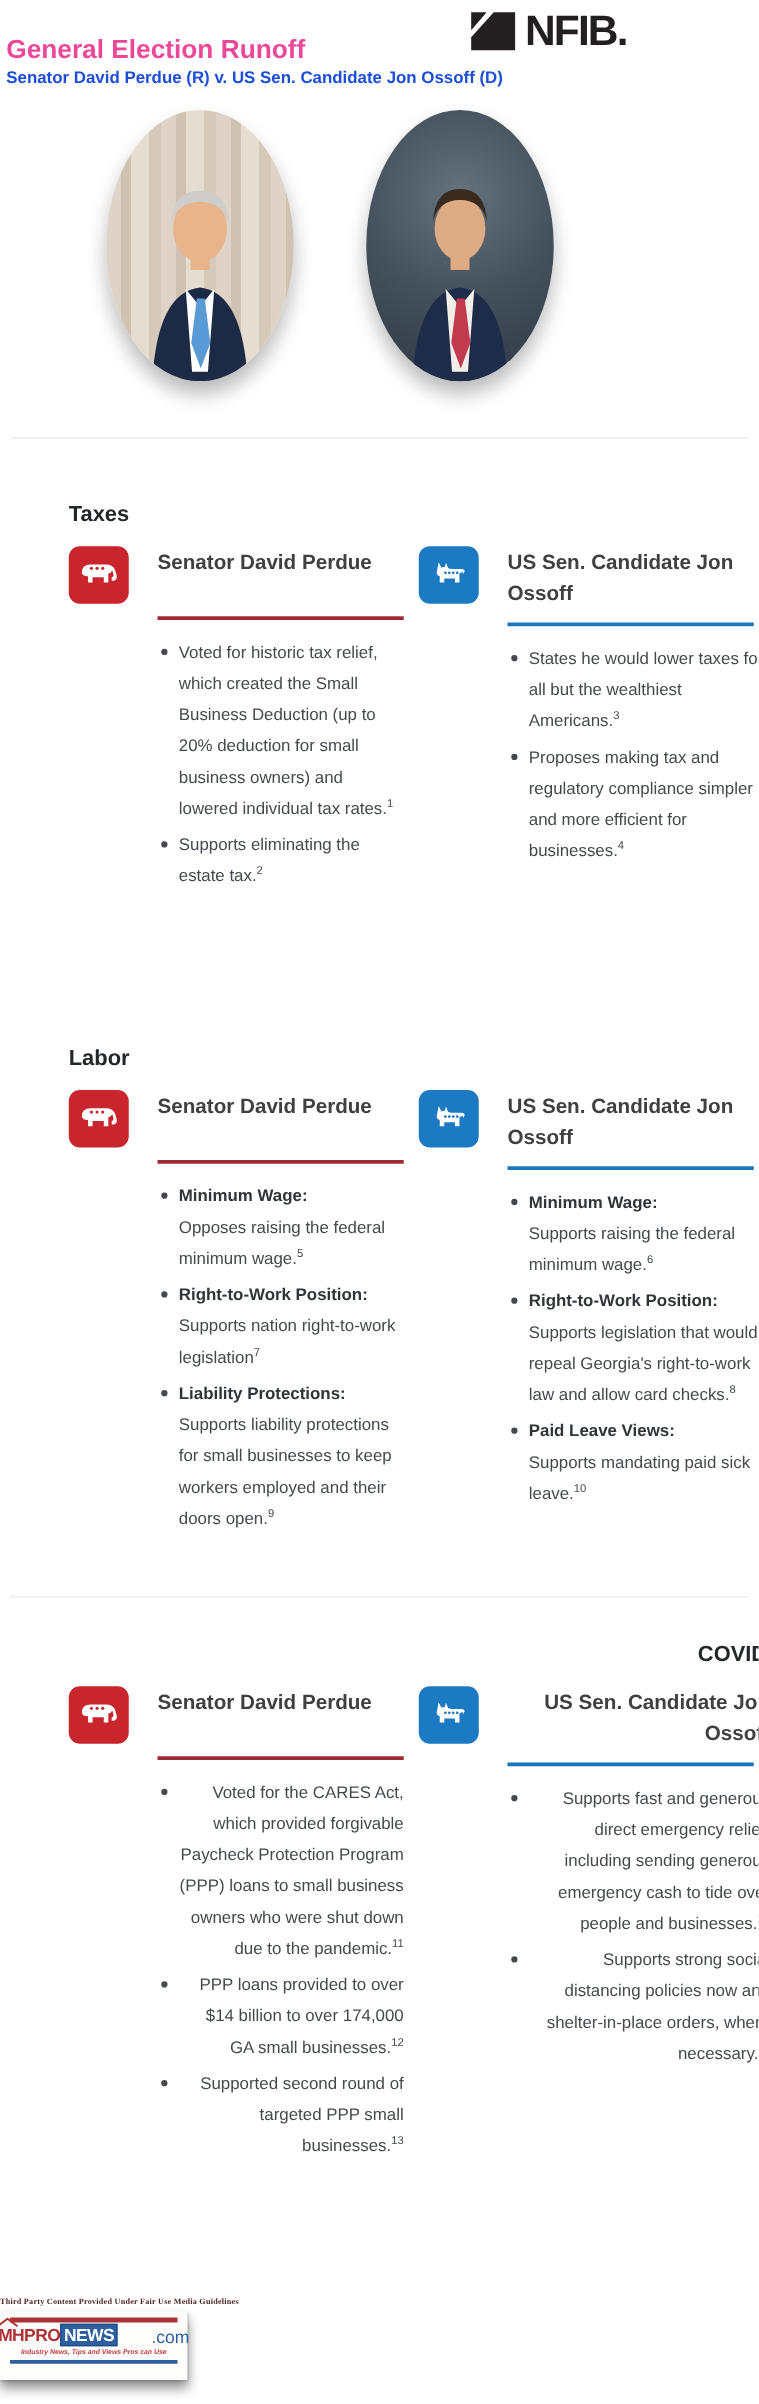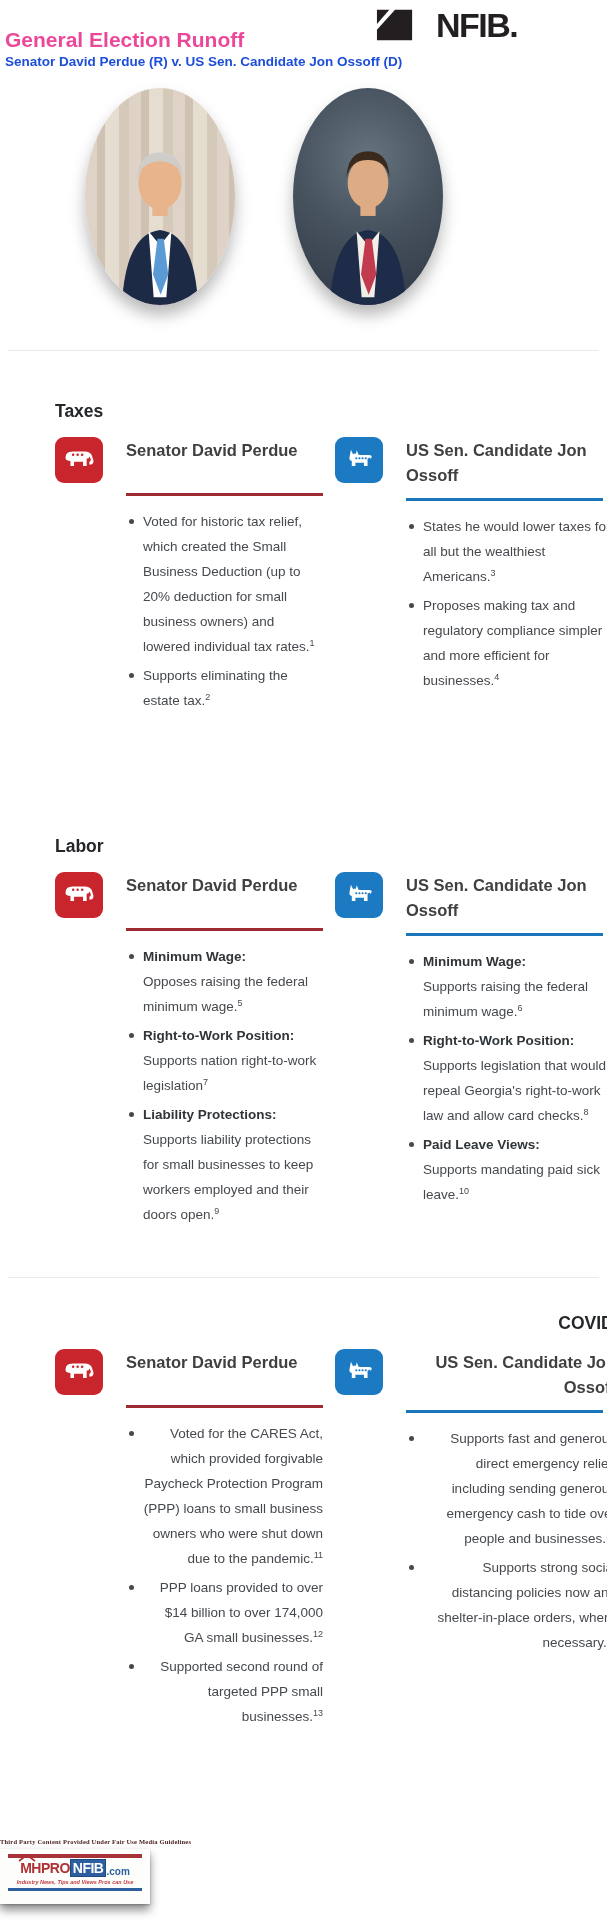--- a/index.html
+++ b/index.html
@@ -4,21 +4,21 @@
 <style>
   html,body { margin:0; padding:0; background:#fff; }
   #page {
     position:relative; width:607px; height:1923px; overflow:hidden;
     background:#fff; font-family:"Liberation Sans", sans-serif;
   }
 
   
   .main-title { position:absolute; top:14px; left:5px; font-size:21px; font-weight:bold; color:#ec4899; }
   .subtitle  { position:absolute; top:54px; left:5px; font-size:13.5px; font-weight:bold; color:#1d4ed8; }
-  .nfib { position:absolute; top:6px; left:376px; display:flex; align-items:flex-start;gap:16px; }
+  .nfib { position:absolute; top:6px; left:376px; display:flex; align-items:flex-start; }
   .nfib-mark { width:38px; height:36px; margin-right:6px; margin-top:2px; }
   .nfib-text { font-size:34px; font-weight:bold; color:#231f20; letter-spacing:-1.5px; line-height:38px; }
 
   
   .photo { position:absolute; top:88px; width:150px; height:217px; border-radius:50%;
            overflow:hidden; box-shadow:0 10px 16px rgba(0,0,0,0.28); }
   .photo.left  { left:85px;
     background:repeating-linear-gradient(90deg,#ded3c6 0 12px,#cfc2b2 12px 20px,#e6ddd1 20px 34px,#d5c9ba 34px 44px); }
   .photo.right { left:293px;
     background:radial-gradient(circle at 50% 32%, #66747f 0%, #46525e 45%, #2d3743 100%); }
@@ -63,21 +63,21 @@
                box-shadow:0 6px 9px rgba(0,0,0,0.45), 0 1px 2px rgba(0,0,0,0.25);
                display:flex; flex-direction:column; align-items:center; padding-top:5px; }
   .bar { height:3.5px; width:134px; }
   .bar.red  { background:#a93238; }
   .bar.blue { background:#2d5f9e; margin-top:3px; }
   .logo-line { display:flex; align-items:center; height:17px; margin-top:2px; position:relative; }
   .roof-icon { position:absolute; left:-2px; top:-6px; width:18px; height:8px; }
   .mhpro { color:#b03136; font-weight:bold; font-size:14px; letter-spacing:-0.5px; }
   .news  { background:#2d5f9e; color:#fff; font-weight:bold; font-size:14px; padding:0 2px;
            border:1px solid #1d4b86; letter-spacing:-0.5px; }
-  .com   { color:#2d5f9e; font-size:10px; font-weight:bold; align-self:flex-end; }
+  .com   { color:#2d5f9e; font-size:14px; font-weight:normal; align-self:flex-end;padding-left:27px; }
   .tagline { color:#c23b40; font-size:5.5px; font-style:italic; font-weight:bold; margin-top:2px; }
 </style>
 </head>
 <body>
 
 <div id="page">
 
   <h1 class="main-title">General Election Runoff</h1>
   <div class="nfib">
     <svg class="nfib-mark" viewBox="0 0 40 36">
@@ -259,21 +259,21 @@
   <div class="footer">
     <div class="notice">Third Party Content Provided Under Fair Use Media Guidelines</div>
     <div class="logo-card">
       <div class="bar red"></div>
       <div class="logo-line">
         <svg class="roof-icon" viewBox="0 0 18 8">
           <path d="M1 7 L9 1 L17 7" stroke="#b03136" stroke-width="1.6" fill="none"></path>
           <rect x="12" y="1.5" width="1.8" height="3" fill="#b03136"></rect>
         </svg>
         <span class="mhpro">MHPRO</span>
-          <span class="news">NFIB</span>
+          <span class="news">NEWS</span>
           <span class="com">.com</span>
       </div>
       <div class="tagline">Industry News, Tips and Views Pros can Use</div>
       <div class="bar blue"></div>
     </div>
   </div>
 
 </div>
 
 </body></html>

